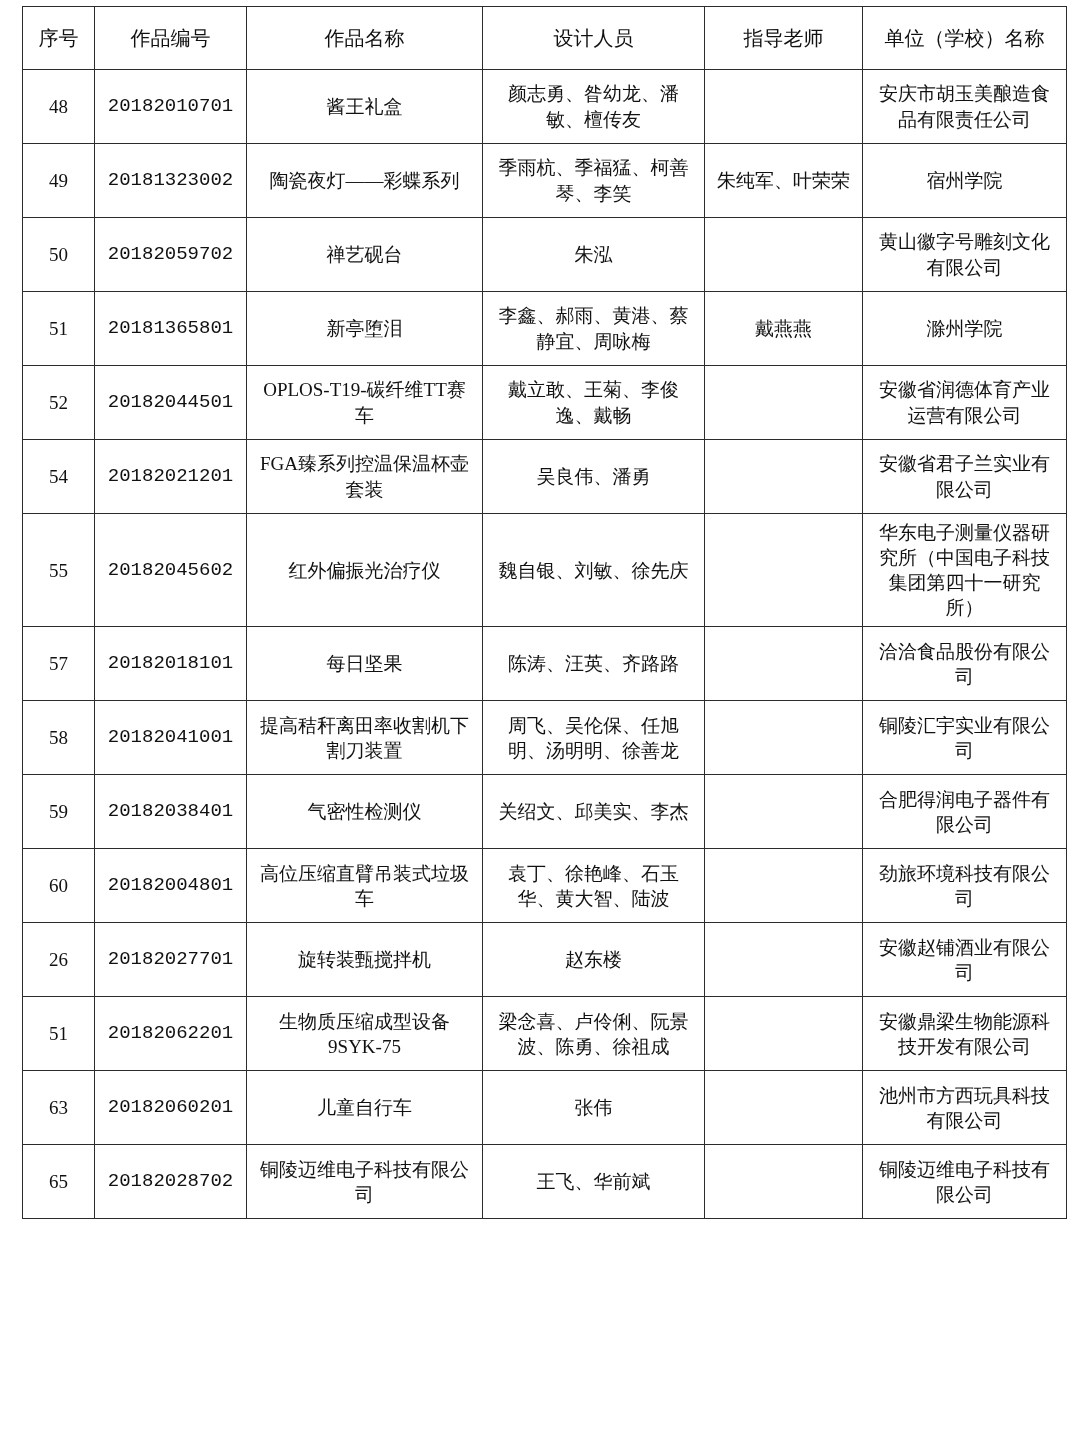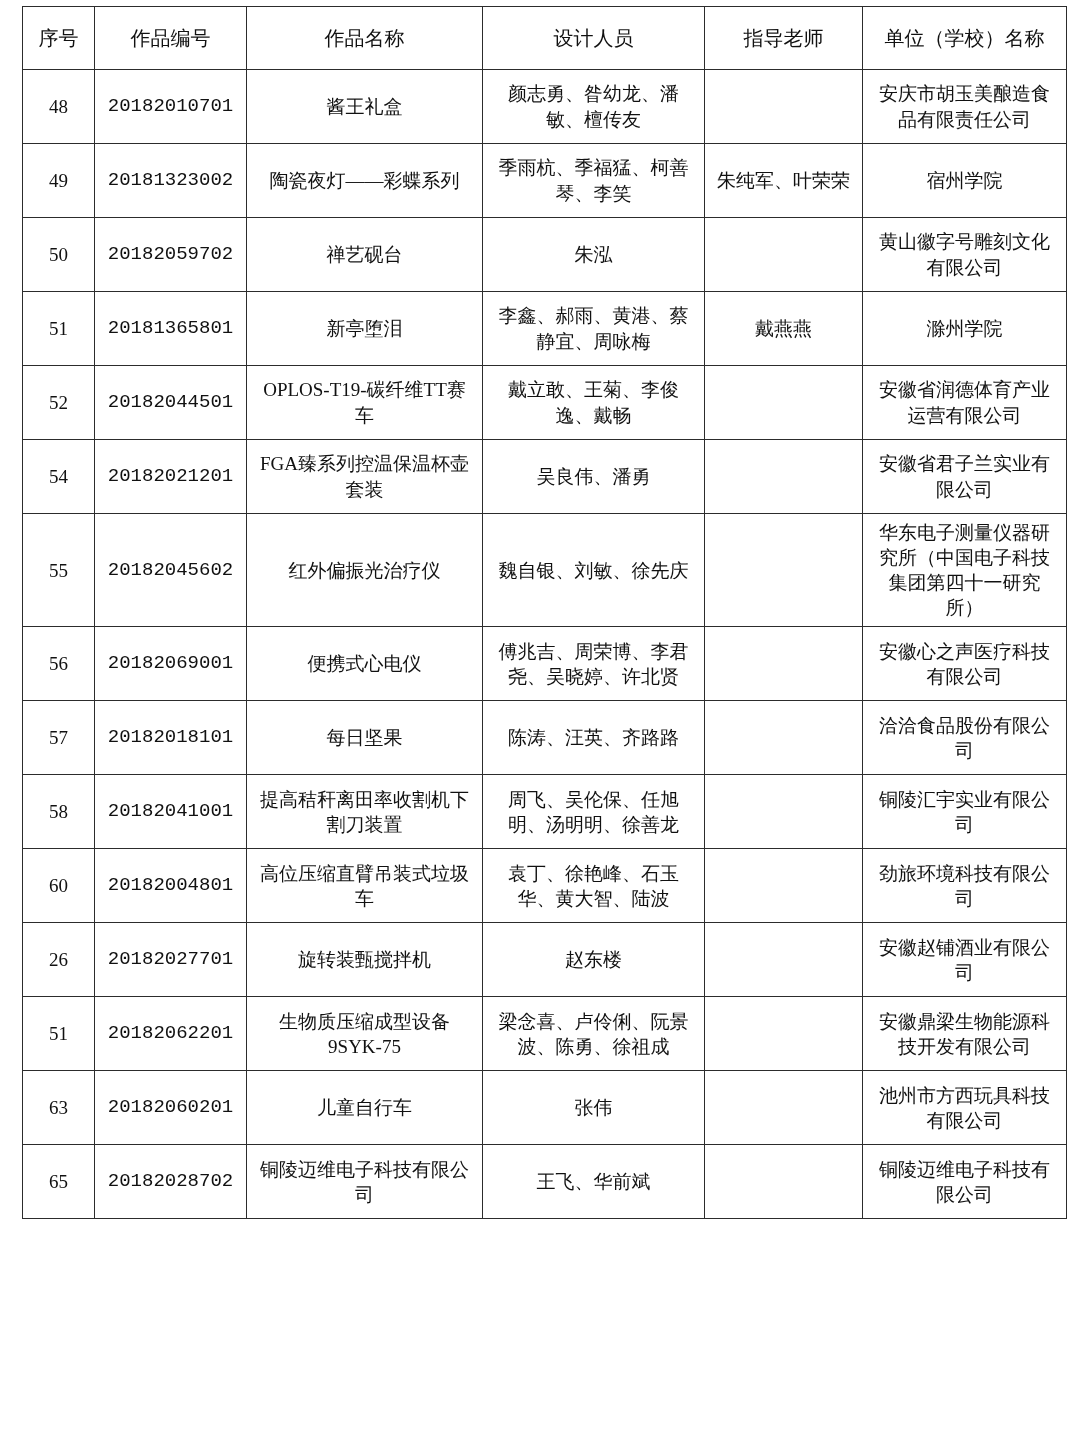--- a/index.html
+++ b/index.html
@@ -131,44 +131,44 @@
         </tr>
         <tr class="row">
           <td class="idx">55</td>
           <td class="code">20182045602</td>
           <td class="name">红外偏振光治疗仪</td>
           <td class="desg">魏自银、刘敏、徐先庆</td>
           <td class="tutor"></td>
           <td class="org">华东电子测量仪器研究所（中国电子科技集团第四十一研究所）</td>
         </tr>
         <tr class="row">
-          <td class="idx">56</td>
-          <td class="code">20182069001</td>
-          <td class="name">便携式心电仪</td>
-          <td class="desg">傅兆吉、周荣博、李君尧、吴晓婷、许北贤</td>
-          <td class="tutor"></td>
-          <td class="org">安徽心之声医疗科技有限公司</td>
-        </tr>
-        <tr class="row">
           <td class="idx">57</td>
           <td class="code">20182018101</td>
           <td class="name">每日坚果</td>
           <td class="desg">陈涛、汪英、齐路路</td>
           <td class="tutor"></td>
           <td class="org">洽洽食品股份有限公司</td>
         </tr>
         <tr class="row">
           <td class="idx">58</td>
           <td class="code">20182041001</td>
           <td class="name">提高秸秆离田率收割机下割刀装置</td>
           <td class="desg">周飞、吴伦保、任旭明、汤明明、徐善龙</td>
           <td class="tutor"></td>
           <td class="org">铜陵汇宇实业有限公司</td>
         </tr>
         <tr class="row">
+          <td class="idx">59</td>
+          <td class="code">20182038401</td>
+          <td class="name">气密性检测仪</td>
+          <td class="desg">关绍文、邱美实、李杰</td>
+          <td class="tutor"></td>
+          <td class="org">合肥得润电子器件有限公司</td>
+        </tr>
+        <tr class="row">
           <td class="idx">60</td>
           <td class="code">20182004801</td>
           <td class="name">高位压缩直臂吊装式垃圾车</td>
           <td class="desg">袁丁、徐艳峰、石玉华、黄大智、陆波</td>
           <td class="tutor"></td>
           <td class="org">劲旅环境科技有限公司</td>
         </tr>
         <tr class="row">
           <td class="idx">26</td>
           <td class="code">20182027701</td>

